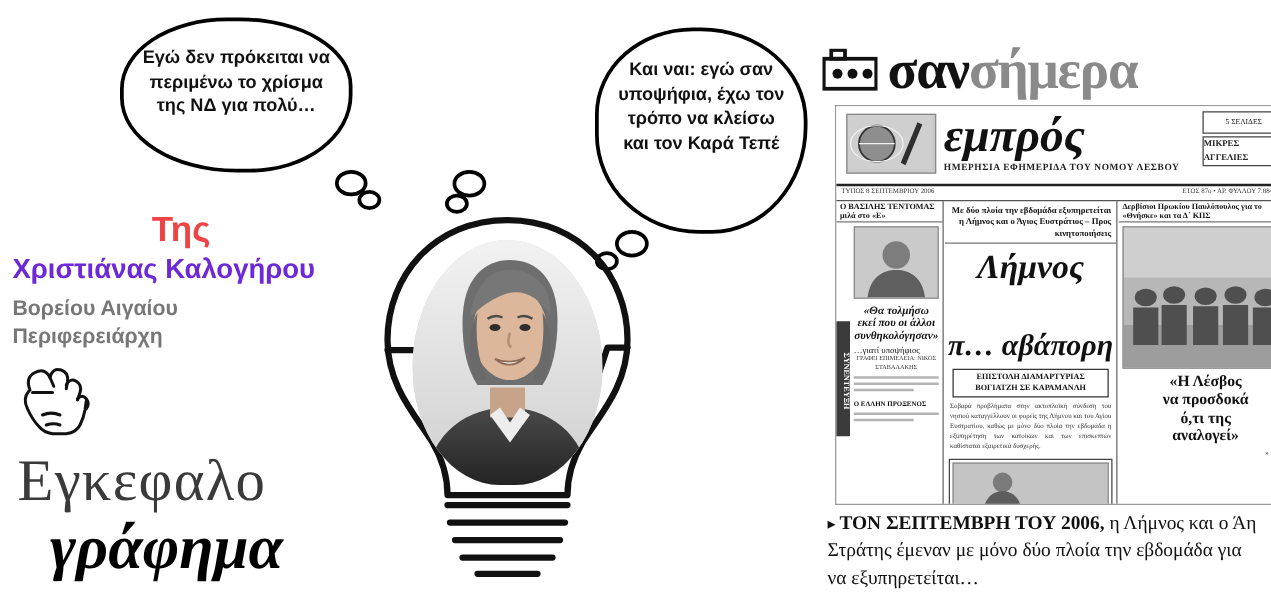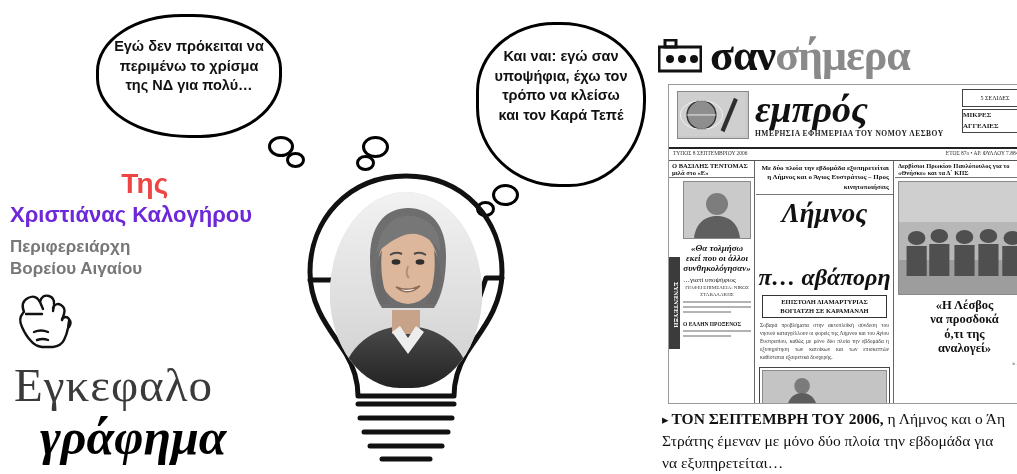--- a/index.html
+++ b/index.html
@@ -315,22 +315,22 @@
   <div class="bubble bubble-3">
     <span class="txt">Και ναι: εγώ σαν υποψήφια, έχω τον τρόπο να κλείσω και τον Καρά Τεπέ</span>
   </div>
   <div class="tail t3a"></div>
   <div class="tail t3b"></div>
 
   <div class="byline">
     <div class="l1">Της</div>
     <div class="l2">Χριστιάνας Καλογήρου</div>
     <div class="role">
+      <div>Βορείου Αιγαίου</div>
       <div>Περιφερειάρχη</div>
-      <div>Βορείου Αιγαίου</div>
     </div>
   </div>
 
   <div class="hand-icon">
     <svg viewBox="0 0 62 70" width="62" height="70">
       <g fill="none" stroke="#111" stroke-width="2.4" stroke-linejoin="round" stroke-linecap="round">
         <path d="M10 26 q-4 -10 4 -14 q8 -4 12 4 l3 7"></path>
         <path d="M26 16 q2 -8 9 -6 q6 2 5 9 l-1 6"></path>
         <path d="M39 22 q3 -6 8 -3 q5 3 3 9 l-2 6"></path>
         <path d="M48 33 q4 -4 7 0 q3 4 0 8"></path>

